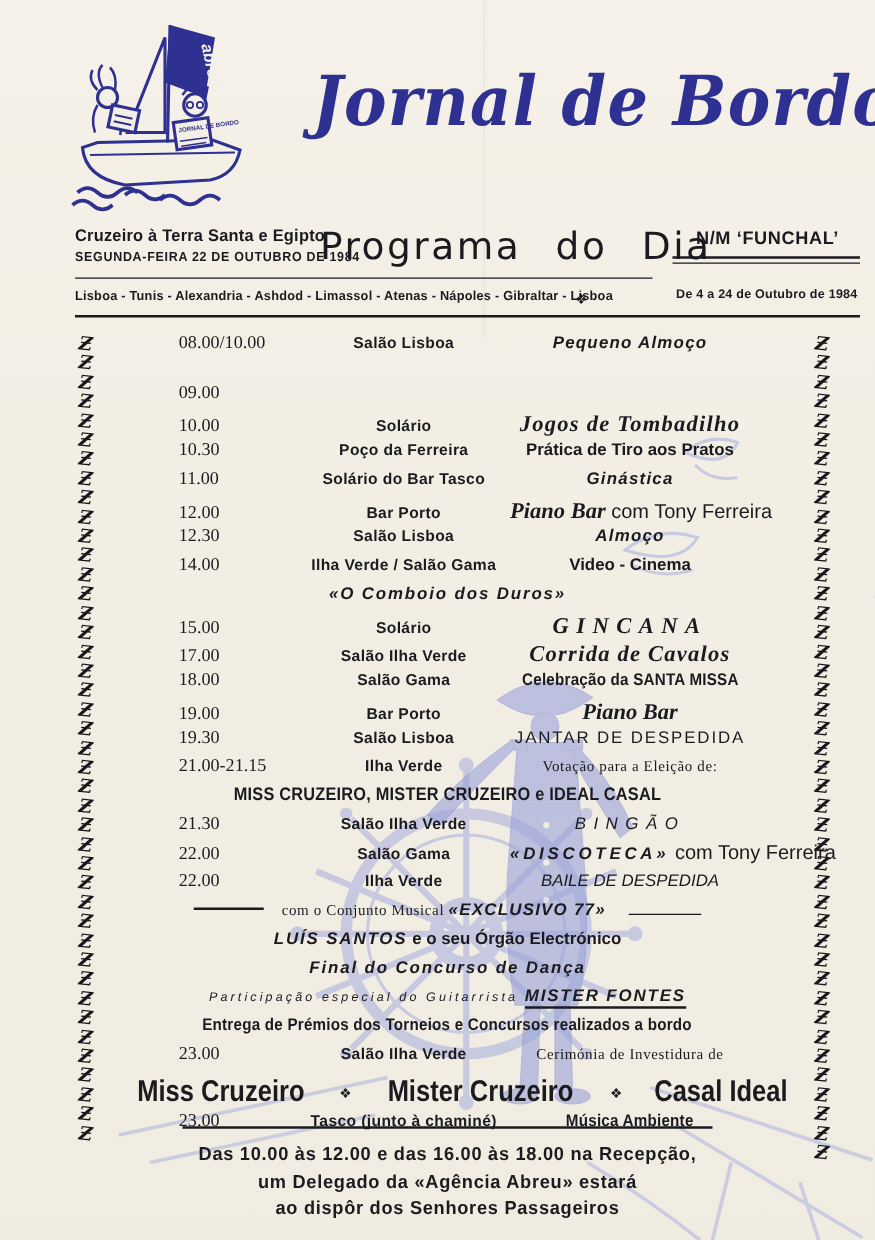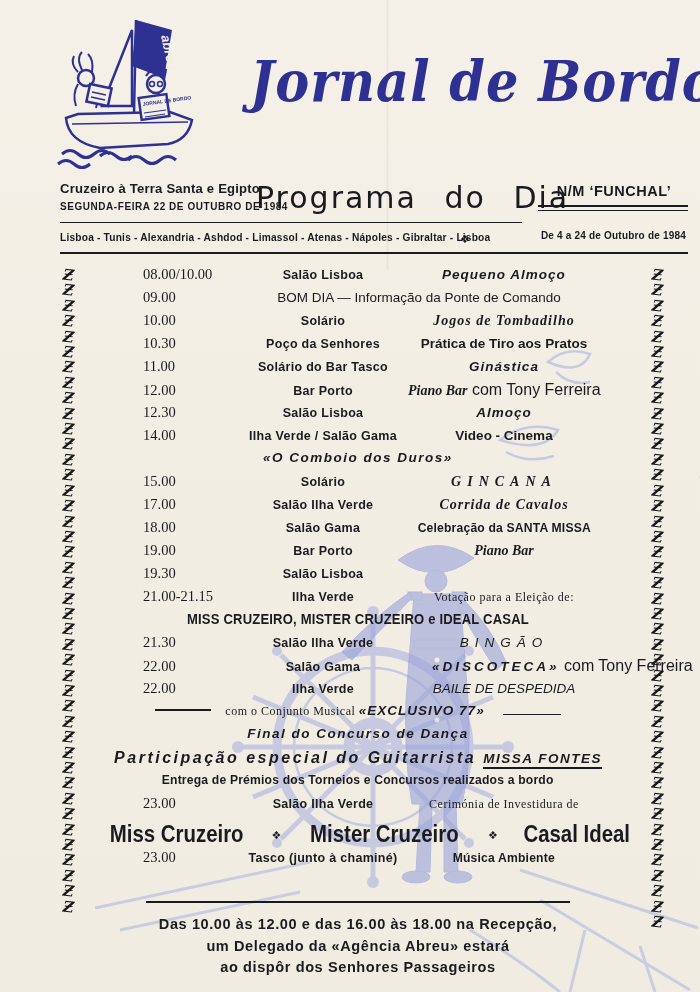--- a/index.html
+++ b/index.html
@@ -44,41 +44,41 @@
   .orn-r{left:644px;}
   .orn span{display:block;transform:rotate(6deg);}
 
   
   .schedule{position:absolute;top:266px;left:88px;width:540px;}
   .row{display:grid;grid-template-columns:95px 170px 1fr;align-items:baseline;height:23px;
        padding:0 28px 0 55px;font-size:13.5px;white-space:nowrap;position:relative;z-index:2;}
   .row .time{font-family:"Liberation Serif",serif;font-size:14.5px;}
   .row .loc{text-align:center;font-size:12.5px;font-weight:600;letter-spacing:.3px;}
   .row .ev{text-align:center;}
-  .row.wide{grid-template-columns:95px 1fr;}
+  .row.wide{grid-template-columns:95px 1fr;margin-top:17px;}
   .row.center{display:block;text-align:center;padding:0 10px;}
   .row.bigrow{height:31px;line-height:31px;}
 
   
   .b{font-weight:700;font-style:italic;}
   .i{font-style:italic;}
-  .bi{font-weight:700;font-style:italic;font-family:"Liberation Serif",serif;font-size:14px;}
+  .bi{font-weight:700;font-style:italic;font-family:"Liberation Serif",serif;font-size:18px;}
   .serif{font-family:Liberation Serif, serif;font-size:12px;letter-spacing:.5px;}
   .ls{letter-spacing:6px;}
-  .ls2{letter-spacing:3px;padding-left:24px;}
+  .ls2{letter-spacing:3px;}
   .sp{letter-spacing:1px;}
   .sp2{letter-spacing:1.5px;}
   .sm{font-size:16px;font-weight:400;}
   .mb{font-weight:600;}
   .bc{font-weight:700;transform:scaleX(.9);display:inline-block;transform-origin:center;letter-spacing:.2px;}
   .md{font-size:14.5px;}
   .big{font-size:24px;font-weight:700;display:inline-block;transform:scaleX(.85);transform-origin:center;}
   .dia{font-size:11px;vertical-align:3px;padding:0 16px;}
   .u{border-bottom:2.5px solid #1b1a1f;padding-bottom:1px;}
-  .it{letter-spacing:2.5px;font-size:16px;font-weight:bold;}
+  .it{letter-spacing:2.5px;font-size:10px;}
   .dashL{display:inline-block;width:56px;border-top:2px solid #1b1a1f;margin:0 14px 4px 0;}
   .dashR{display:inline-block;width:58px;border-bottom:1.5px solid #1b1a1f;margin-left:18px;height:10px;}
 
   
   .footer{position:absolute;top:901px;left:88px;width:540px;text-align:center;z-index:2;}
   .footer-rule{width:424px;margin:0 auto 10px;border-top:2.5px solid #1b1a1f;}
   .footer-line{font-size:15px;font-weight:700;letter-spacing:.6px;line-height:21.5px;
       transform:scaleX(.97);transform-origin:center;}
 </style>
 </head>
@@ -279,30 +279,29 @@
     </div>
 
   <div class="schedule">
       <div class="row table">
         <span class="time">08.00/10.00</span>
         <span class="loc">Salão Lisboa</span>
         <span class="ev"><span class="b sp">Pequeno Almoço</span></span>
       </div>
       <div class="row wide">
         <span class="time">09.00</span>
-        <span class="ev"><span>BOM DIA — Informação da Ponte de Comando</span></span>
       </div>
       <div class="row table">
         <span class="time">10.00</span>
         <span class="loc">Solário</span>
         <span class="ev"><span class="bi sp">Jogos de Tombadilho</span></span>
       </div>
       <div class="row table">
         <span class="time">10.30</span>
-        <span class="loc">Poço da Senhores</span>
+        <span class="loc">Poço da Ferreira</span>
         <span class="ev"><span class="mb">Prática de Tiro aos Pratos</span></span>
       </div>
       <div class="row table">
         <span class="time">11.00</span>
         <span class="loc">Solário do Bar Tasco</span>
         <span class="ev"><span class="b sp">Ginástica</span></span>
       </div>
       <div class="row table">
         <span class="time">12.00</span>
         <span class="loc">Bar Porto</span>
@@ -335,20 +334,21 @@
         <span class="ev"><span class="bc">Celebração da SANTA MISSA</span></span>
       </div>
       <div class="row table">
         <span class="time">19.00</span>
         <span class="loc">Bar Porto</span>
         <span class="ev"><span class="bi">Piano Bar</span></span>
       </div>
       <div class="row table">
         <span class="time">19.30</span>
         <span class="loc">Salão Lisboa</span>
+        <span class="ev"><span class="sp2">JANTAR DE DESPEDIDA</span></span>
       </div>
       <div class="row table">
         <span class="time">21.00-21.15</span>
         <span class="loc">Ilha Verde</span>
         <span class="ev"><span class="serif">Votação para a Eleição de:</span></span>
       </div>
       <div class="row center"><span class="ev"><span class="bc md">MISS CRUZEIRO, MISTER CRUZEIRO e IDEAL CASAL</span></span></div>
       <div class="row table">
         <span class="time">21.30</span>
         <span class="loc">Salão Ilha Verde</span>
@@ -358,22 +358,23 @@
         <span class="time">22.00</span>
         <span class="loc">Salão Gama</span>
         <span class="ev"><span class="b ls2">«DISCOTECA»</span><span class="sm"> com Tony Ferreira</span></span>
       </div>
       <div class="row table">
         <span class="time">22.00</span>
         <span class="loc">Ilha Verde</span>
         <span class="ev"><span class="i">BAILE DE DESPEDIDA</span></span>
       </div>
       <div class="row center"><span class="ev"><span class="dashL"></span><span class="serif">com o Conjunto Musical </span><span class="b sp">«EXCLUSIVO 77»</span><span class="dashR"></span></span></div>
+      <div class="row center"><span class="ev"><span class="b sp2">LUÍS SANTOS</span><span class="mb"> e o seu Órgão Electrónico</span></span></div>
       <div class="row center"><span class="ev"><span class="b sp2">Final do Concurso de Dança</span></span></div>
-      <div class="row center"><span class="ev"><span class="i it">Participação especial do Guitarrista </span><span class="b sp2 u">MISSA FONTES</span></span></div>
+      <div class="row center"><span class="ev"><span class="i it">Participação especial do Guitarrista </span><span class="b sp2 u">MISTER FONTES</span></span></div>
       <div class="row center"><span class="ev"><span class="bc">Entrega de Prémios dos Torneios e Concursos realizados a bordo</span></span></div>
       <div class="row table">
         <span class="time">23.00</span>
         <span class="loc">Salão Ilha Verde</span>
         <span class="ev"><span class="serif">Cerimónia de Investidura de</span></span>
       </div>
       <div class="row center bigrow"><span class="ev"><span class="big">Miss Cruzeiro</span><span class="dia">❖</span><span class="big">Mister Cruzeiro</span><span class="dia">❖</span><span class="big">Casal Ideal</span></span></div>
       <div class="row table">
         <span class="time">23.00</span>
         <span class="loc">Tasco (junto à chaminé)</span>

